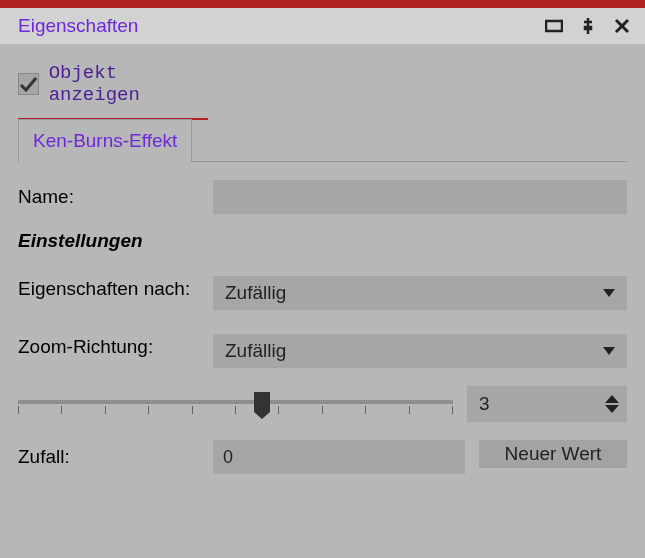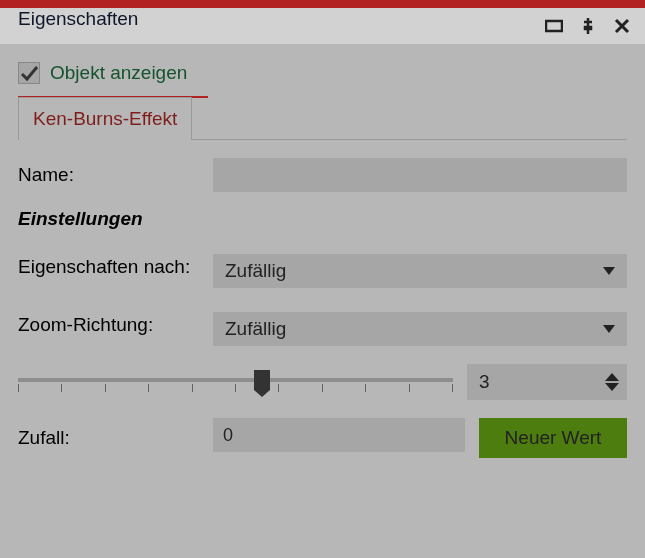--- a/index.html
+++ b/index.html
@@ -1,28 +1,28 @@
 <!DOCTYPE html>
 <html><head>
 <meta charset="utf-8">
 <style>
   * { box-sizing: border-box; margin: 0; padding: 0; font-family: "Segoe UI", Arial, sans-serif; }
   body { background: #b7b7b7; width: 645px; height: 558px; overflow: hidden; }
   .panel { width: 645px; height: 558px; background: #b7b7b7; position: relative; }
   .topbar { height: 8px; background: #b22222; }
-  .header { height: 36px; display: flex; justify-content: space-between; padding: 0 14px 0 18px; background: #d2d2d2; font-size: 19px; color: #0f172a; }
+  .header { height: 36px; display: flex; align-items: center; justify-content: space-between; padding: 0 14px 0 18px; background: #d2d2d2; font-size: 19px; color: #6d28d9; }
   .header-icons { display: flex; gap: 16px; align-items: center; }
   .header-icons svg { width: 18px; height: 18px; display: block; }
   .content { padding: 10px 18px 0 18px; }
   .show-row { display: flex; align-items: center; gap: 10px; padding: 8px 0 12px 0; border-bottom: 2px solid #b22222; width: 190px; }
   .chk { width: 22px; height: 22px; background: #a6a6a6; border: 1px solid #888; display: flex; align-items: center; justify-content: center; cursor: pointer; }
   .chk svg { width: 18px; height: 18px; }
-  .show-label { font-size: 19px; color: #14532d; }
+  .show-label { font-size: 19px; color: #4c1d95; font-family: Liberation Mono, monospace; }
   .tabs { display: flex; margin-top: -2px; border-bottom: 1px solid #999; }
-  .tab { display: flex; align-items: center; gap: 6px; padding: 10px 14px; font-size: 19px; color: #7f1d1d; cursor: pointer; border: 1px solid transparent; border-bottom: none; }
+  .tab { display: flex; align-items: center; gap: 6px; padding: 10px 14px; font-size: 19px; color: #6d28d9; cursor: pointer; border: 1px solid transparent; border-bottom: none; }
   .tab.active { background: #b7b7b7; border-color: #999; position: relative; top: 1px; }
   .tab .tabicon { width: 22px; height: 22px; }
   .form { padding: 18px 0 0 0; }
   .row { display: flex; align-items: center; margin-bottom: 16px; }
   .row .lbl { width: 195px; font-size: 19px; color: #000000; }
   .row .lbl.bold { font-weight: bold; font-style: italic; }
   .txt { flex: 1; height: 34px; background: #a6a6a6; border: none; padding: 0 10px; font-size: 18px; color: #222; }
   .select { flex: 1; height: 34px; background: #a6a6a6; display: flex; align-items: center; justify-content: space-between; padding: 0 12px; font-size: 19px; color: #222; cursor: pointer; margin-top: 8px; }
   .caret { width: 0; height: 0; border-left: 6px solid transparent; border-right: 6px solid transparent; border-top: 8px solid #222; }
   .slider-zone { flex: 1; display: flex; align-items: center; gap: 14px; }
@@ -31,21 +31,21 @@
   .slider-ticks { position: absolute; top: 22px; left: 0; right: 0; display: flex; justify-content: space-between; }
   .slider-ticks span { width: 1px; height: 8px; background: #626262; }
   .slider-thumb { position: absolute; top: 8px; left: 56%; transform: translateX(-50%); width: 16px; height: 20px; background: #333; }
   .slider-thumb:after { content:""; position:absolute; bottom:-7px; left:0; width:0; height:0; border-left:8px solid transparent; border-right:8px solid transparent; border-top:7px solid #333; }
   .spin { width: 160px; height: 36px; background: #a6a6a6; display: flex; align-items: center; justify-content: space-between; padding: 0 8px 0 12px; font-size: 19px; color: #222; }
   .spin-arrows { display: flex; flex-direction: column; gap: 2px; cursor: pointer; }
   .spin-arrows .up { width: 0; height: 0; border-left: 7px solid transparent; border-right: 7px solid transparent; border-bottom: 8px solid #222; }
   .spin-arrows .down { width: 0; height: 0; border-left: 7px solid transparent; border-right: 7px solid transparent; border-top: 8px solid #222; }
   .half { flex: 1; display: flex; gap: 14px; }
   .half .txt { flex: 1; }
-  .btn { flex: 1; height: 40px; background: #4d7c0f; display: flex; align-items: center; justify-content: center; font-size: 19px; color: #222; cursor: pointer; }
+  .btn { flex: 1; height: 28px; background: #a3a3a3; display: flex; align-items: center; justify-content: center; font-size: 19px; color: #222; cursor: pointer; }
 </style>
 </head>
 <body>
 
 <div class="panel">
   <div class="topbar"></div>
   <div class="header">
     <span>Eigenschaften</span>
     <div class="header-icons">
       <span>

